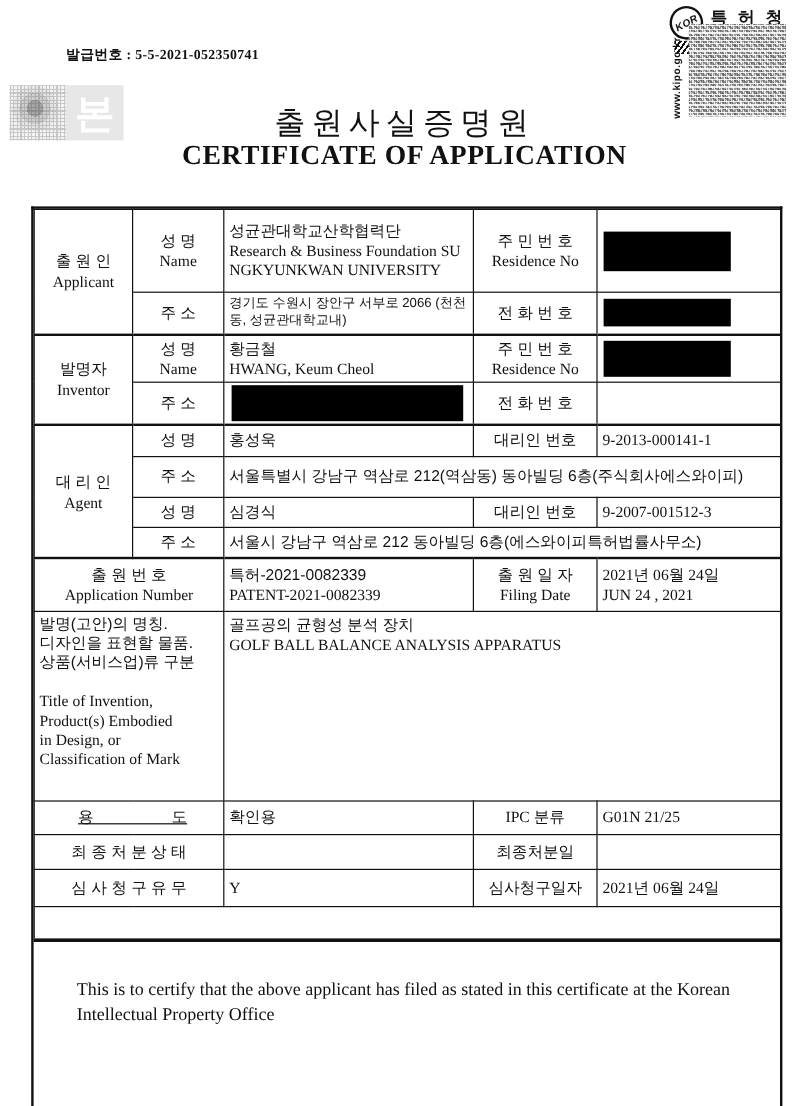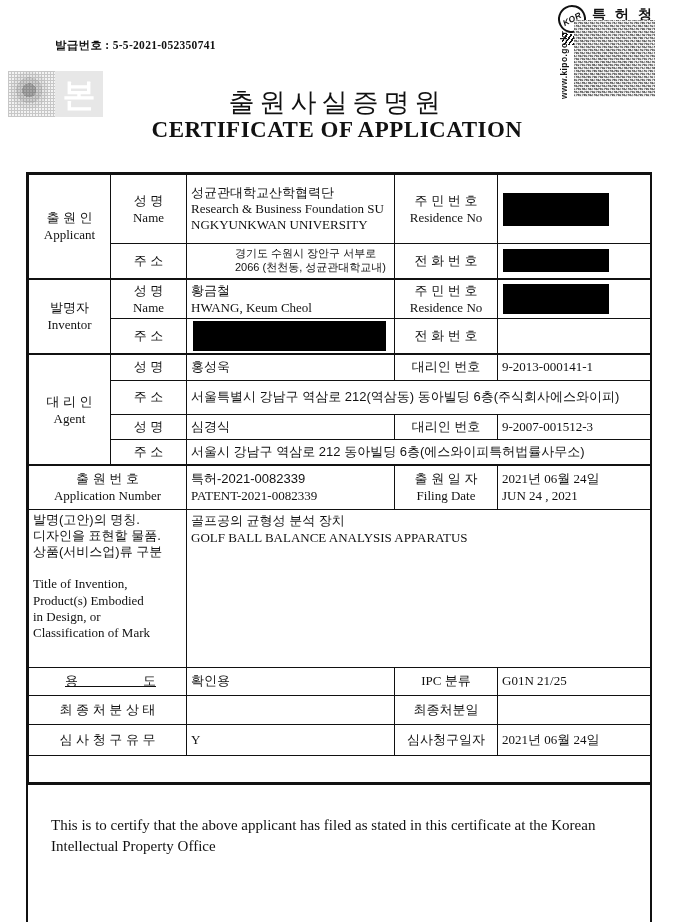--- a/index.html
+++ b/index.html
@@ -36,30 +36,30 @@
     font-family:"Liberation Serif",serif;}
   
   #frame{left:26px;top:172px;width:626px;height:750px;border:2px solid #111;border-bottom:none;box-sizing:border-box;}
   table{border-collapse:collapse;table-layout:fixed;width:622px;}
   td{border:1px solid #111;padding:2px 4px;overflow:hidden;font-size:13px;vertical-align:middle;box-sizing:border-box;}
   td.bt2{border-top-width:2px;}
   .ctr{text-align:center;}
   .top{vertical-align:top;}
   .b{font-weight:normal;}
   .serif{font-family:"Liberation Serif",serif;}
-  .small{font-size:11px;line-height:1.25;margin-left:44px;}
+  .small{font-size:11px;line-height:1.25;}
   .breakall{word-break:break-all;line-height:1.22;}
   .prelines{white-space:pre-line;}
   .spread{text-align:justify;text-align-last:justify;padding:0 26px 0 32px;text-decoration:underline;}
   .redact{background:#000;}
   .lh12{line-height:1.25;}
   
   #certFooter{border-top:3px solid #111;height:140px;padding-top:21px;box-sizing:content-box;}
   #certKo{margin-left:88px;font-size:14px;}
-  #certEn{margin:9px 22px 0 23px;font-size:15px;line-height:1.38;font-family:"Liberation Serif",serif;}
+  #certEn{margin:9px 22px 0 36px;font-size:15px;line-height:1.38;font-family:"Liberation Serif",serif;}
 </style>
 </head>
 <body>
 
 <div id="page">
 
   <div id="issueNo" class="abs">발급번호 : 5-5-2021-052350741</div>
 
   <div id="origStamp" class="abs">
     <div id="origNoise"></div>

